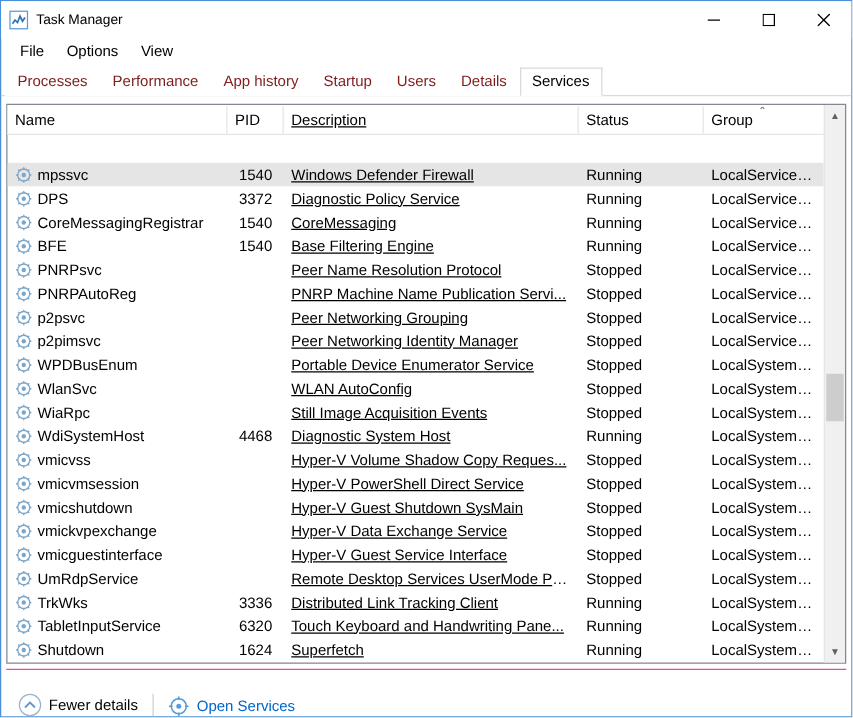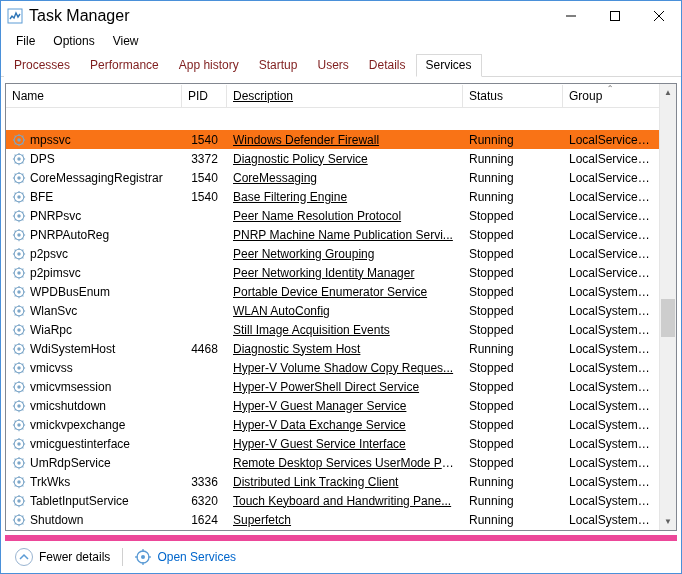--- a/index.html
+++ b/index.html
@@ -1,50 +1,50 @@
 <!DOCTYPE html>
 <html><head>
 <meta charset="utf-8">
 <style>
 * { margin: 0; padding: 0; box-sizing: border-box; font-family: "Segoe UI", Tahoma, sans-serif; font-size: 12px; }
 html, body { width: 682px; height: 574px; overflow: hidden; }
 .window { width: 682px; height: 574px; border: 1px solid #4a90d9; background: #fff; display: flex; flex-direction: column; }
 .titlebar { height: 30px; display: flex; align-items: center; padding-left: 6px; background: #fff; }
 .titlebar .app-icon { width: 16px; height: 16px; margin-right: 6px; display: inline-flex; }
-.titlebar .title { flex: 1; font-size: 16px; color: #000; }
+.titlebar .title { flex: 1; font-size: 11px; color: #000; }
 .win-controls { display: flex; height: 100%; }
 .win-btn { width: 44px; height: 100%; display: flex; align-items: center; justify-content: center; cursor: default; }
 .win-btn svg { width: 10px; height: 10px; }
 .menubar { height: 20px; display: flex; align-items: center; padding: 0 7px; gap: 2px; }
 .menu-item { padding: 1px 8px; cursor: default; }
 .tabs { display: flex; border-bottom: 1px solid #d9d9d9; padding: 0 3px; margin-top: 2px; }
 .tab { padding: 3px 9px 4px; border: 1px solid transparent; border-bottom: none; cursor: default; position: relative; top: 1px; background: #fff; }
 .tab.active { border-color: #d9d9d9; border-bottom: 1px solid #fff; }
 .tab:not(.active) { color: #7f1d1d; }
 .content { flex: 1; display: flex; flex-direction: column; padding: 6px 4px 0; min-height: 0; }
 .grid-wrap { flex: 1; border: 1px solid #828790; display: flex; min-height: 0; }
 .grid { flex: 1; display: flex; flex-direction: column; min-height: 0; gap: 22px; }
 .header-row { display: flex; border-bottom: 1px solid #e5e5e5; background: #fff; height: 24px; align-items: center; }
 .header-row .col { padding: 4px 6px; border-right: 1px solid #e5e5e5; position: relative; white-space: nowrap; overflow: hidden; text-overflow: ellipsis; color: #000; cursor: default; }
 .sort-ind { position: absolute; left: 50%; top: -1px; transform: translateX(-50%); font-size: 8px; color: #595959; }
 .rows { flex: 1; overflow: hidden; }
 .row { display: flex; height: 19px; align-items: center; }
-.row.selected { background: #f97316; }
+.row.selected { background: #e5e5e5; }
 .row .cell { padding: 1px 6px; white-space: nowrap; overflow: hidden; text-overflow: ellipsis; }
 .col-name, .cell-name { width: 176px; display: flex; align-items: center; gap: 4px; }
 .col-pid, .cell-pid { width: 45px; text-align: center; }
 .col-desc, .cell-desc { width: 236px; text-decoration: underline; }
 .col-status, .cell-status { width: 100px; }
 .col-group, .cell-group { width: 94px; }
 .svc-icon { width: 14px; height: 14px; flex-shrink: 0; }
 .scrollbar { width: 17px; background: #f0f0f0; border-left: 1px solid #e5e5e5; display: flex; flex-direction: column; }
 .sb-arrow { height: 17px; display: flex; align-items: center; justify-content: center; color: #606060; font-size: 8px; cursor: default; }
 .sb-track { flex: 1; position: relative; }
 .sb-thumb { position: absolute; left: 1px; right: 1px; background: #cdcdcd; cursor: default; }
-.footer { height: 38px; border-top: 6px solid #ec4899; display: flex; align-items: center; padding: 0 10px; gap: 8px; margin-top: 4px; }
+.footer { height: 38px; border-top: 1px solid #ec4899; display: flex; align-items: flex-end; padding: 0 10px; gap: 8px; margin-top: 4px; }
 .footer-link { display: flex; align-items: center; gap: 6px; cursor: default; }
 .footer-sep { width: 1px; height: 18px; background: #d0d0d0; margin: 0 4px; }
 .link-blue { color: #0066cc; }
 .circ { width: 18px; height: 18px; border: 1px solid #99b4d1; border-radius: 50%; display: flex; align-items: center; justify-content: center; }
 .circ svg { width: 10px; height: 10px; }
 .header-row .col-pid { text-align: left; }
 </style>
 </head>
 <body>
 
@@ -444,21 +444,21 @@
                       <line x1="13" y1="8" x2="15" y2="8"></line>
                       <line x1="3" y1="3" x2="4.5" y2="4.5"></line>
                       <line x1="11.5" y1="11.5" x2="13" y2="13"></line>
                       <line x1="3" y1="13" x2="4.5" y2="11.5"></line>
                       <line x1="11.5" y1="4.5" x2="13" y2="3"></line>
                     </g>
                   </svg></span>
                 <span>vmicshutdown</span>
               </div>
               <div class="cell cell-pid"></div>
-              <div class="cell cell-desc">Hyper-V Guest Manager Service</div>
+              <div class="cell cell-desc">Hyper-V Guest Shutdown SysMain</div>
               <div class="cell cell-status">Stopped</div>
               <div class="cell cell-group">LocalSystemN...</div>
             </div>
             <div class="row">
               <div class="cell cell-name">
                 <span class="svc-icon"><svg viewBox="0 0 16 16">
                     <circle cx="8" cy="8" r="5.5" fill="none" stroke="#7ca6c8" stroke-width="1.2"></circle>
                     <circle cx="8" cy="8" r="2" fill="#7ca6c8"></circle>
                     <g stroke="#7ca6c8" stroke-width="1.2">
                       <line x1="8" y1="1" x2="8" y2="3"></line>

